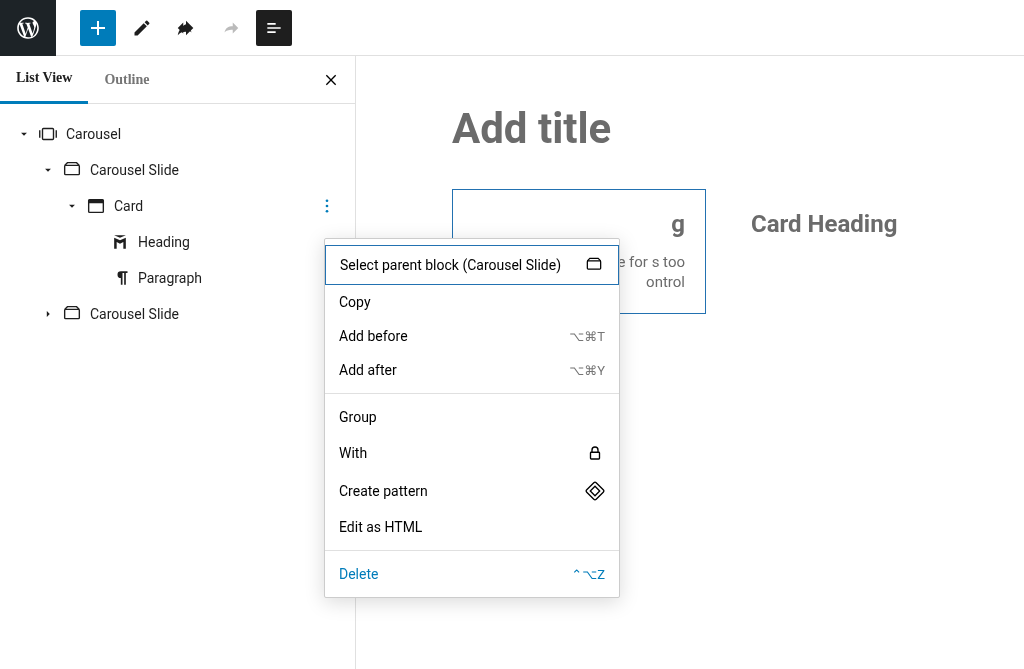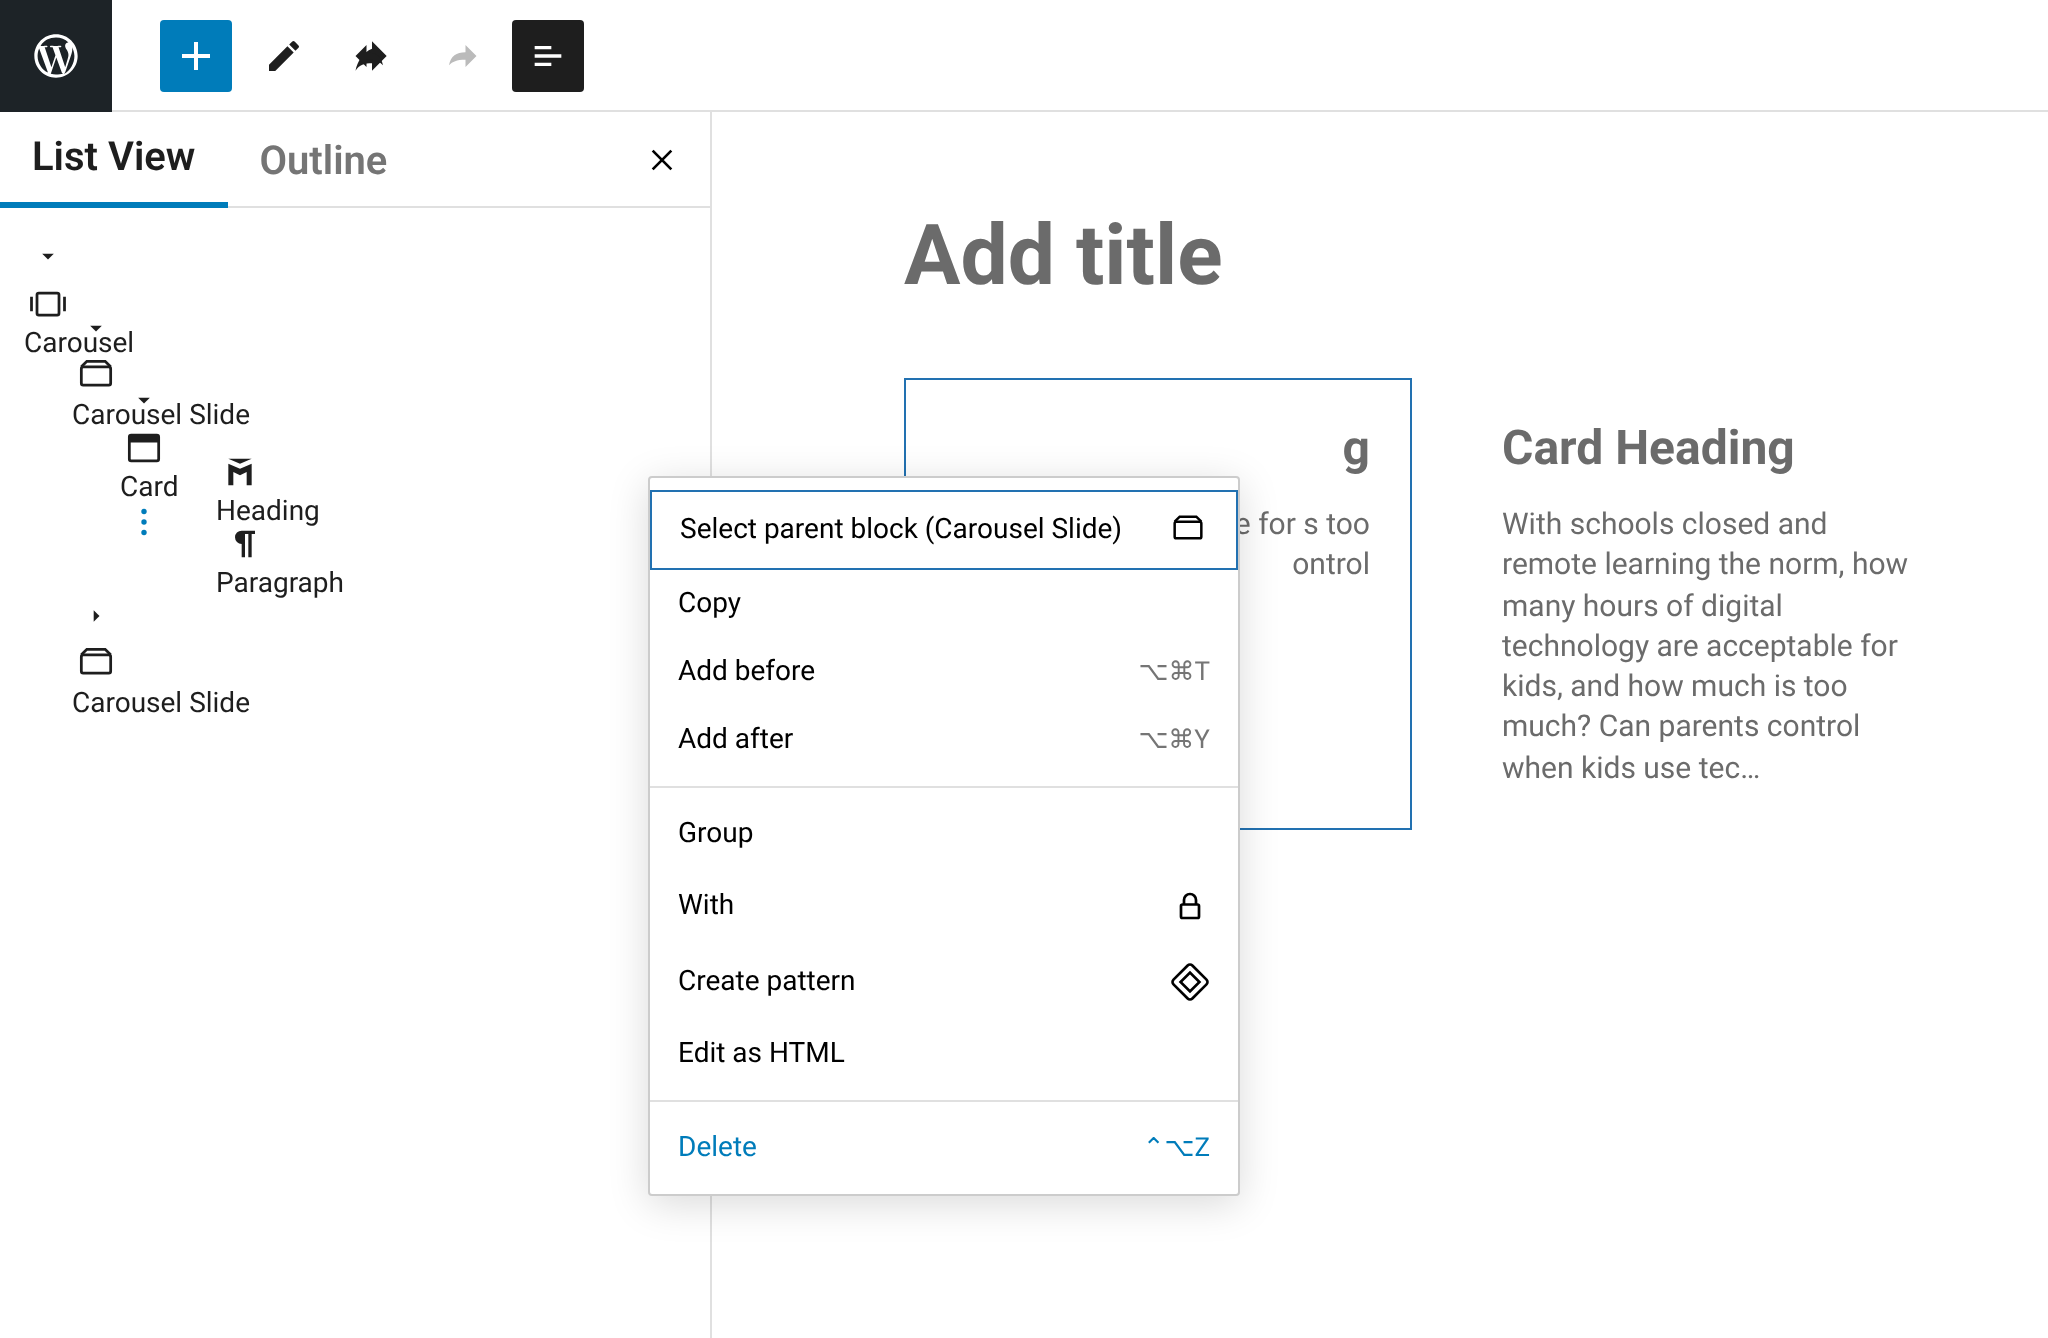--- a/index.html
+++ b/index.html
@@ -13,26 +13,26 @@
 .tb-btn { width: 36px; height: 36px; display: flex; align-items: center; justify-content: center; border-radius: 2px; cursor: pointer; }
 .tb-btn.add { background: #007cba; color: #fff; }
 .tb-btn.edit { color: #1e1e1e; }
 .tb-btn.undo { color: #1e1e1e; }
 .tb-btn.redo { color: #bbb; }
 .tb-btn.doc { background: #1e1e1e; color: #fff; }
 
 
 .sidebar { position: absolute; left: 0; top: 56px; width: 356px; height: calc(100% - 56px); border-right: 1px solid #e0e0e0; background: #fff; }
 .side-tabs { display: flex; align-items: center; height: 48px; border-bottom: 1px solid #e0e0e0; position: relative; }
-.side-tab { padding: 0 16px; height: 48px; display: flex; align-items: center; font-size: 20px; font-weight: 600; color: #757575; cursor: pointer; }
+.side-tab { padding: 0 16px; height: 48px; display: flex; align-items: center; font-size: 14px; font-weight: 600; color: #757575; cursor: pointer; font-family: Liberation Serif, serif; }
 .side-tab.active { color: #1e1e1e; border-bottom: 3px solid #007cba; }
 .side-close { position: absolute; right: 12px; top: 12px; width: 24px; height: 24px; display: flex; align-items: center; justify-content: center; cursor: pointer; }
 
 .tree { padding: 12px 8px; font-size: 14px; color: #1e1e1e; }
-.tree-row { display: flex; height: 36px; border-radius: 2px; cursor: pointer; position: relative; flex-direction: column; }
+.tree-row { display: flex; align-items: center; height: 36px; border-radius: 2px; cursor: pointer; position: relative; }
 .tree-chevron { width: 24px; height: 24px; display: flex; align-items: center; justify-content: center; flex-shrink: 0; }
 .tree-icon { width: 24px; height: 24px; display: flex; align-items: center; justify-content: center; margin-right: 6px; flex-shrink: 0; }
 .tree-label { flex: 1; }
 .tree-row.depth-0 { padding-left: 4px; }
 .tree-row.depth-1 { padding-left: 28px; }
 .tree-row.depth-2 { padding-left: 52px; }
 .tree-row.depth-3 { padding-left: 100px; }
 .tree-more { width: 24px; height: 24px; display: flex; align-items: center; justify-content: center; color: #007cba; margin-right: 8px; }
 
 
@@ -199,21 +199,20 @@
 
 <div class="canvas">
   <div class="title-ph">Add title</div>
   <div class="cards-row">
     <div class="card-box">
       <div class="card-h" style="text-align:right">g</div>
       <div class="card-p" style="text-align:right; white-space:pre-line">and orm, igital table for s too ontrol</div>
     </div>
     <div class="card-box nb">
       <div class="card-h">Card Heading</div>
-      <div class="card-p">With schools closed and remote learning the norm, how many hours of digital technology are acceptable for kids, and how much is too much? Can parents control when kids use tec…</div>
     </div>
   </div>
 </div>
 
 <div class="ctx-menu">
   <div class="ctx-section">
     <div class="ctx-item hl">
       <span>Select parent block (Carousel Slide)</span>
       <span class="ctx-ricon">
           <svg width="20" height="20" viewBox="0 0 24 24" fill="none" stroke="currentColor" stroke-width="1.5">

